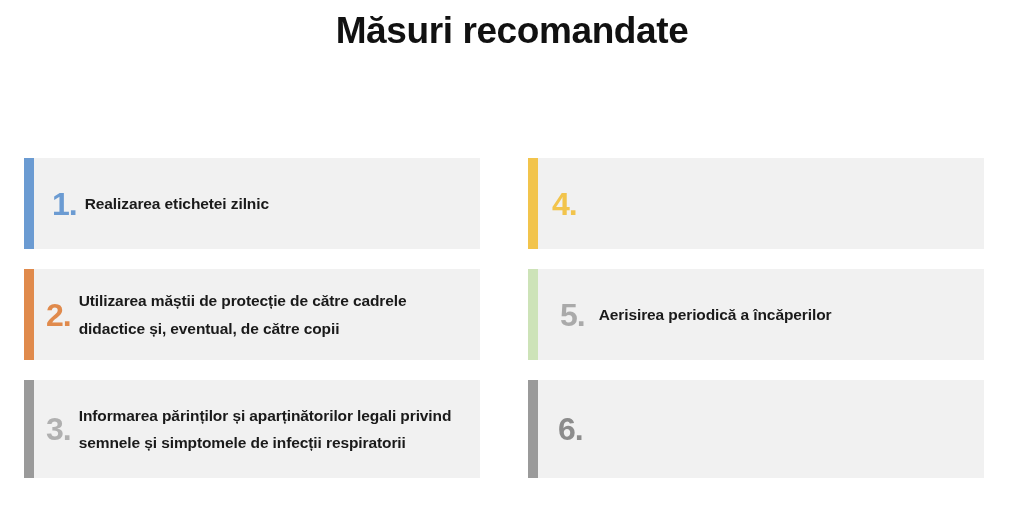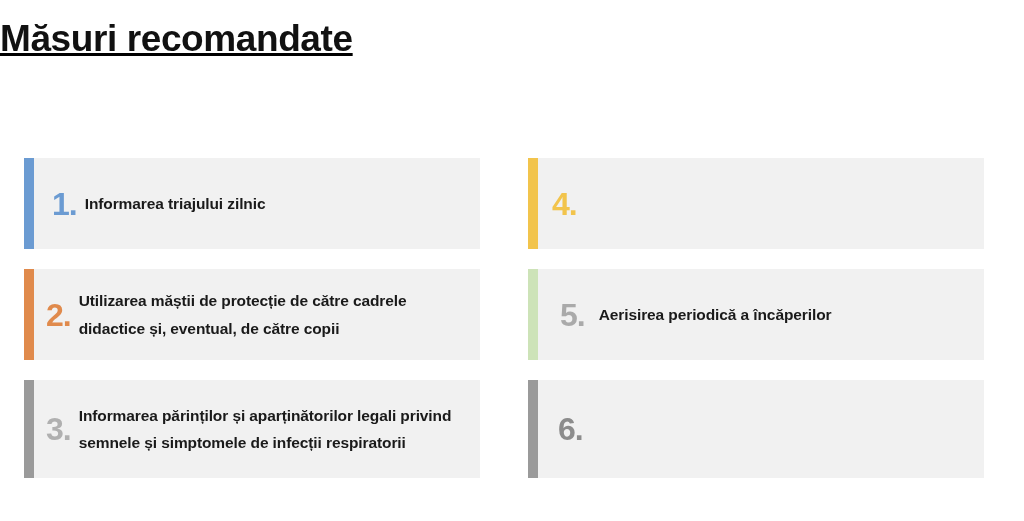--- a/index.html
+++ b/index.html
@@ -10,22 +10,22 @@
     width: 1024px;
     height: 521px;
     background: #ffffff;
     font-family: "Liberation Sans", sans-serif;
     overflow: hidden;
     position: relative;
   }
 
   
   .header {
-    padding-top: 16px;
-    text-decoration: underline;
+    text-align: center;
+    padding-top: 8px;
   }
   .main-title {
     font-size: 37px;
     font-weight: bold;
     color: #111111;
     letter-spacing: -0.4px;
     margin: 0;
     line-height: 1.25;
   }
   .sub-title {
@@ -99,21 +99,21 @@
 
 <div class="header">
   <h1 class="main-title" style="color: rgb(17, 17, 17);">Măsuri recomandate</h1>
 </div>
 
 <div class="cards-grid">
 
   <div class="card r1c1" style="background: rgb(241, 241, 241);">
     <span class="accent" style="background: rgb(107, 155, 210);"></span>
     <span class="num" style="color: rgb(107, 155, 210);">1.</span>
-    <span class="label">Informarea triajului zilnic</span>
+    <span class="label">Realizarea etichetei zilnic</span>
   </div>
 
   <div class="card r1c2" style="background: rgb(241, 241, 241);">
     <span class="accent" style="background: rgb(242, 196, 76);"></span>
     <span class="num" style="color: rgb(242, 196, 76);">4.</span>
   </div>
 
   <div class="card r2c1" style="background: rgb(241, 241, 241);">
     <span class="accent" style="background: rgb(224, 138, 76);"></span>
     <span class="num" style="color: rgb(224, 138, 76);">2.</span>

